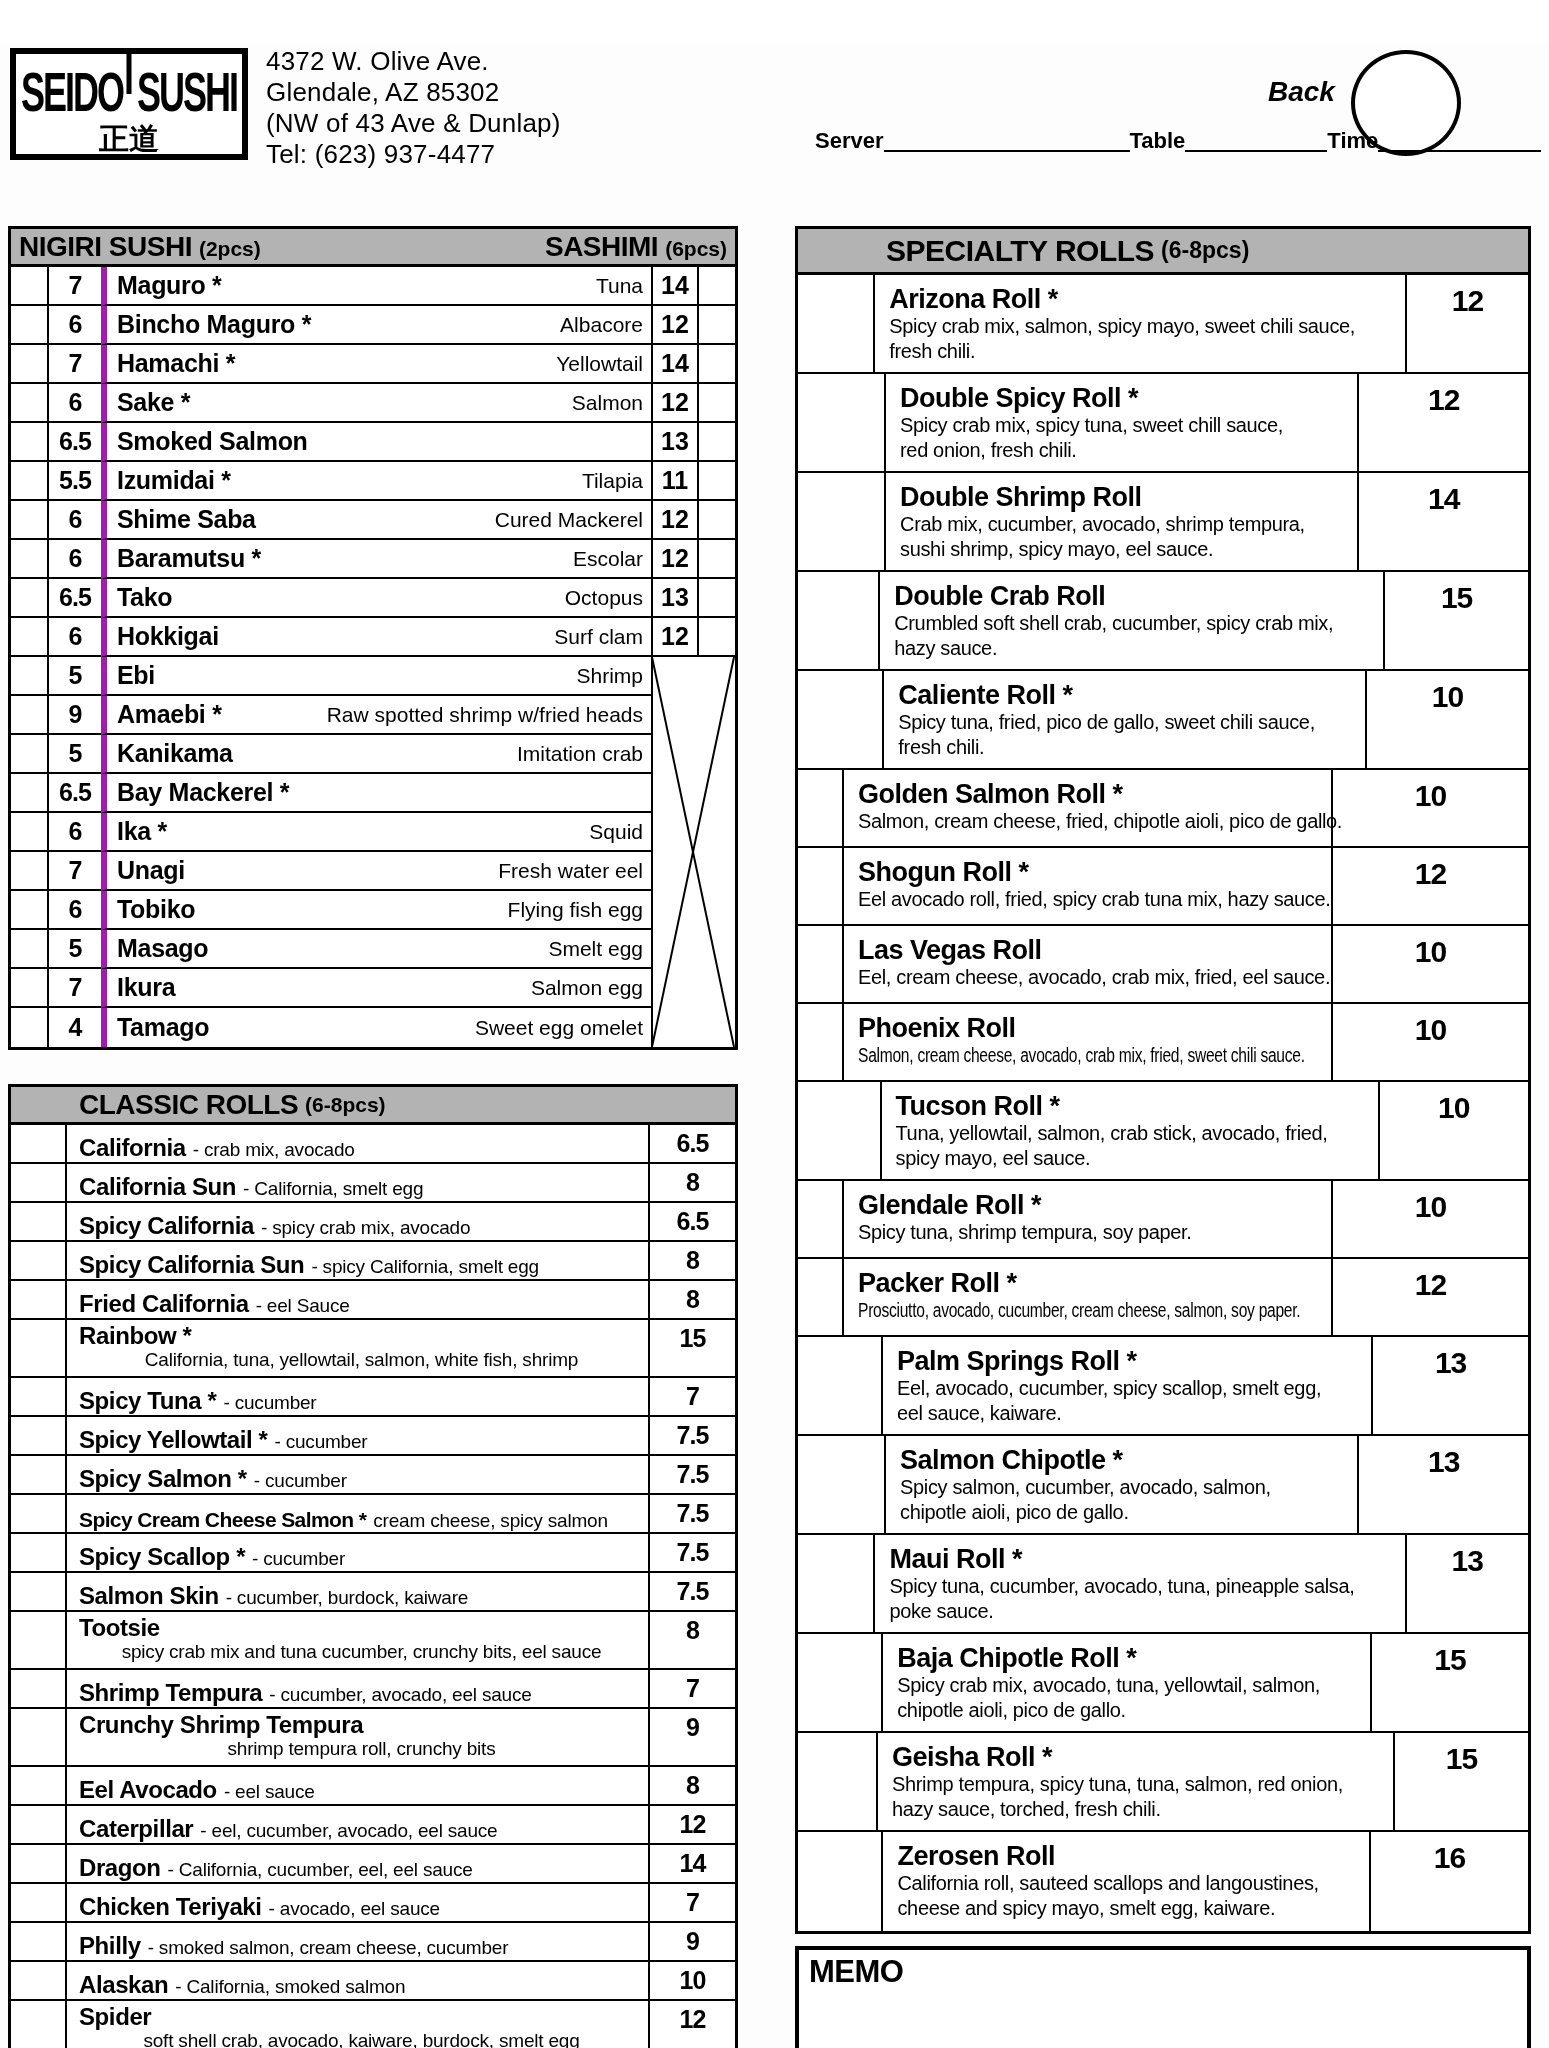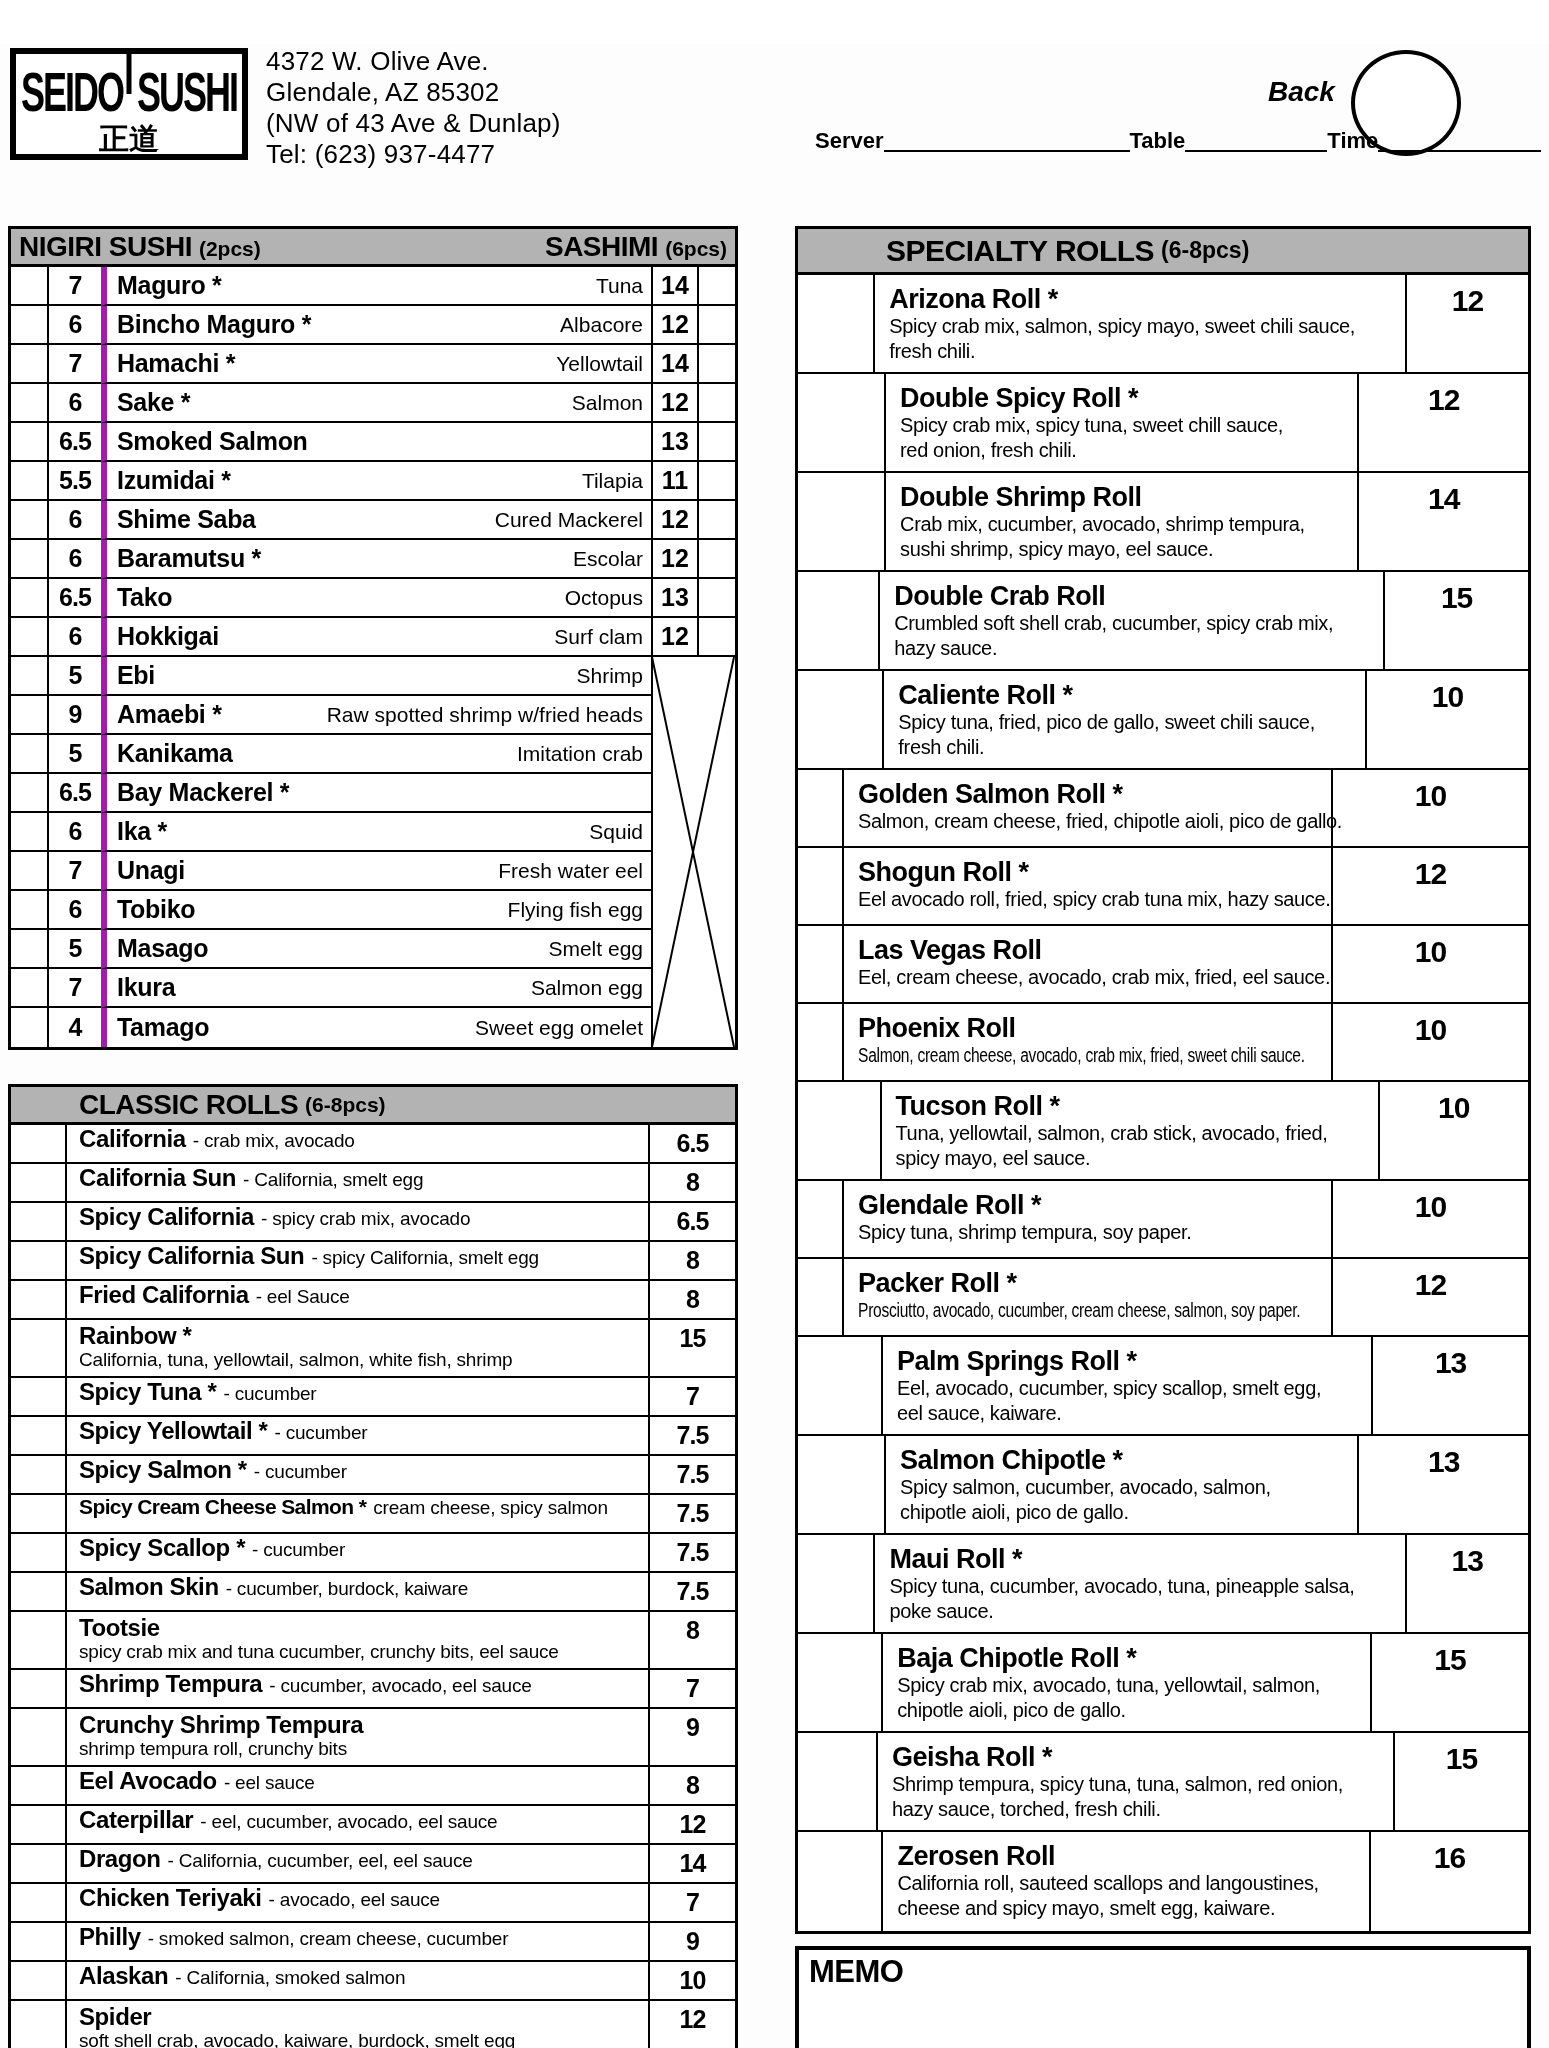--- a/index.html
+++ b/index.html
@@ -53,22 +53,22 @@
   .x-overlay{position:absolute;left:640px;top:428px;width:84px;height:390px;pointer-events:none;}
 
   
   .classic-tbl{left:8px;top:1040px;width:730px;}
   .classic-bar{height:38px;padding-left:68px;}
   .c-row{display:flex;height:39px;border-bottom:2px solid #000;box-sizing:border-box;}
   .c-row:last-child{border-bottom:none;}
   .c-row.tall{height:58px;}
   .cqty{width:54px;box-sizing:border-box;}
   .cbody{width:583px;border-left:2px solid #000;box-sizing:border-box;display:flex;flex-direction:column;
-         justify-content:flex-start;padding:0 4px 0 12px;overflow:hidden;}
-  .c-row.tall .cbody{justify-content:flex-start;padding-top:2px;}
+         justify-content:flex-end;padding:0 4px 0 12px;overflow:hidden;}
+  .c-row.tall .cbody{justify-content:flex-start;padding-top:2px;text-align:center;}
   .line1{display:flex;align-items:baseline;white-space:nowrap;}
   .cbody .nm{font-weight:bold;font-size:24px;letter-spacing:-0.4px;}
   .cbody .nm.fit{font-size:21px;letter-spacing:-0.6px;}
   .cbody .ds{font-size:19px;margin-left:7px;letter-spacing:-0.2px;}
   .cbody .dsb{font-size:19px;line-height:1.1;letter-spacing:-0.2px;white-space:nowrap;}
   .cprice{width:87px;border-left:2px solid #000;box-sizing:border-box;display:flex;justify-content:center;
           align-items:center;font-weight:bold;font-size:25px;letter-spacing:-1px;}
   .c-row.tall .cprice{align-items:flex-start;padding-top:4px;}
 
   

